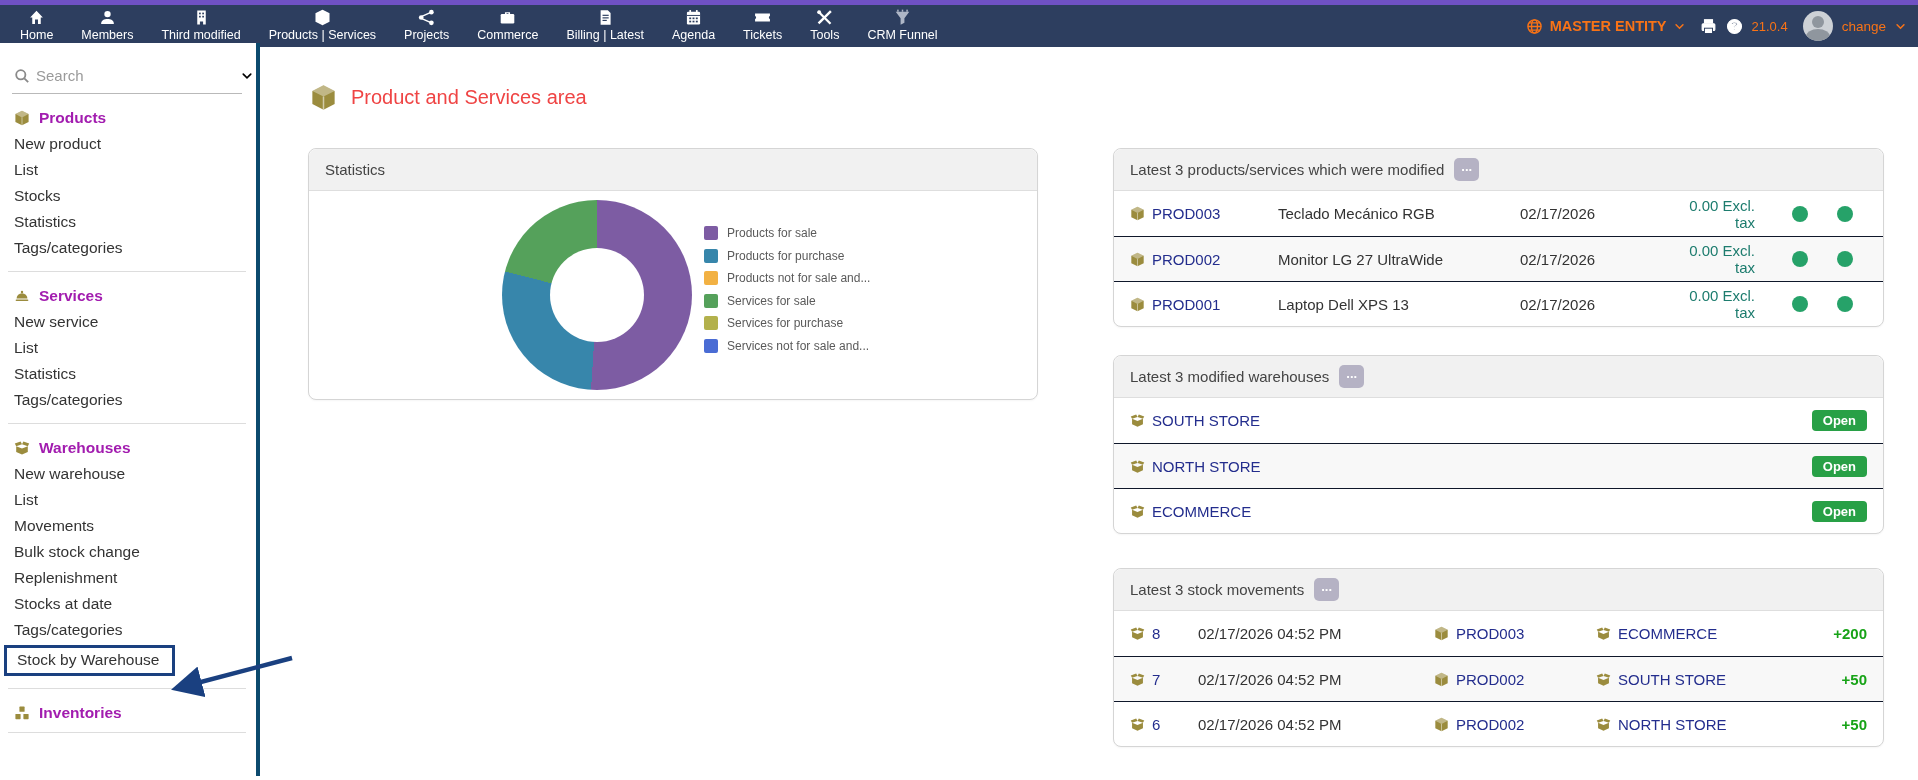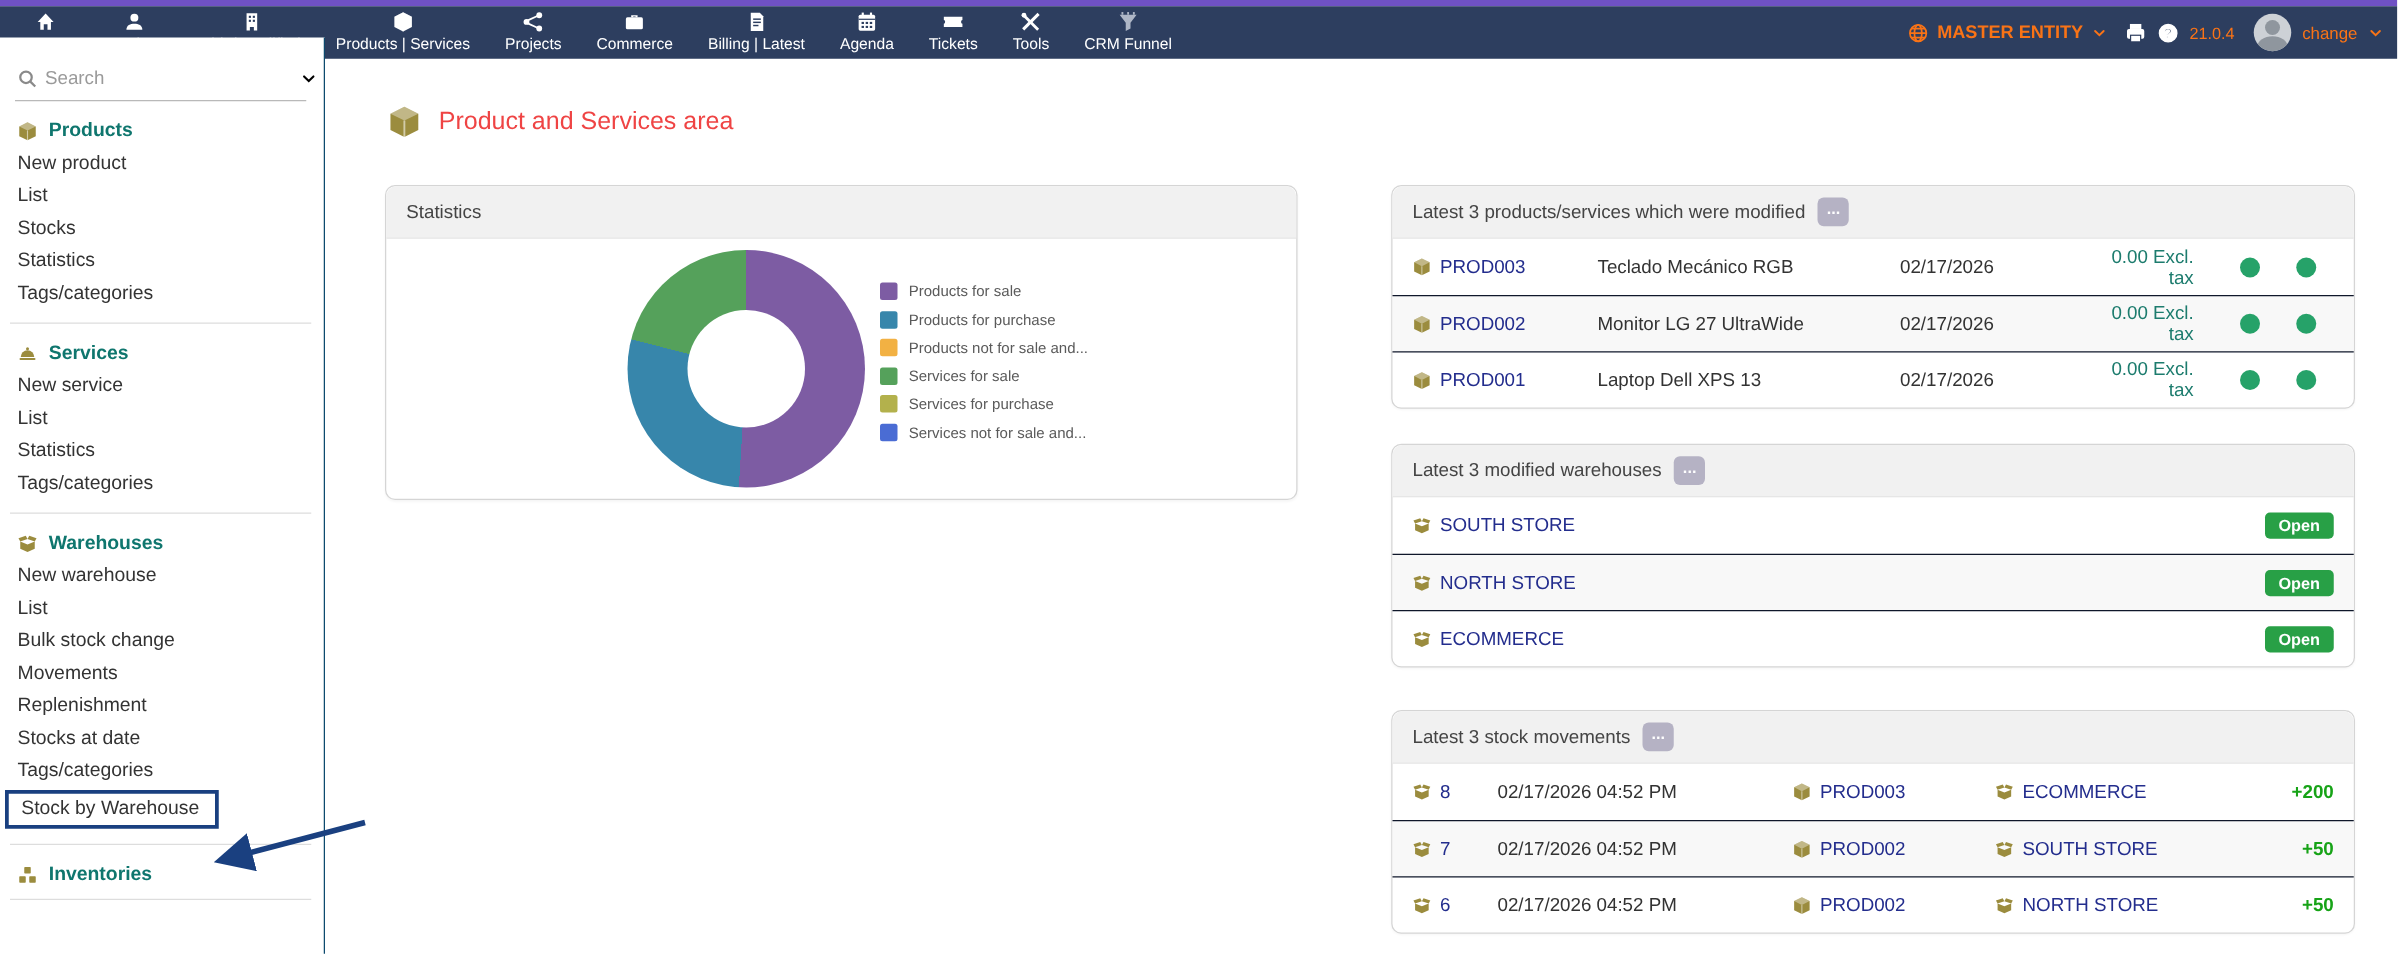--- a/index.html
+++ b/index.html
@@ -19,27 +19,27 @@
   .entity { display:flex; align-items:center; gap:7px; font-weight:bold; font-size:14.5px; cursor:pointer; }
   .tico { width:17px; height:17px; fill:#fff; stroke:#fff; }
   .chev { width:11px; height:11px; fill:none; stroke:#fff; stroke-width:2; }
   .version { font-size:13px; }
   .avatar { width:30px; height:30px; border-radius:50%; background:#cdd1d6; position:relative; overflow:hidden; margin-left:6px; }
   .avatar::before { content:""; position:absolute; left:9px; top:5px; width:12px; height:12px; border-radius:50%; background:#8f969e; }
   .avatar::after { content:""; position:absolute; left:3px; top:18px; width:24px; height:16px; border-radius:50%; background:#8f969e; }
   .username { font-size:13.5px; cursor:pointer; }
 
   
-  .sidebar { position:absolute; left:0; top:30px; width:260px; height:733px; background:#fff; border-right:1px solid #0c4a6e; }
+  .sidebar { position:absolute; left:0; top:43px; width:260px; height:733px; background:#fff; border-right:4px solid #0c4a6e; }
   .search-row { display:flex; align-items:center; margin:24px 14px 0 12px; border-bottom:1px solid #b9b9b9; padding:0 2px 9px 2px; }
   .search-row .sico { width:16px; height:16px; stroke:#8a8a8a; fill:none; stroke-width:1.8; flex:none; }
   .search-row input { border:none; outline:none; flex:1; font-size:15px; padding:0 6px; color:#444; font-family:inherit; background:transparent; }
   .search-row input::placeholder { color:#9a9a9a; }
   .search-caret { width:12px; height:12px; fill:none; stroke:#8a8a8a; stroke-width:2; flex:none; cursor:pointer; }
-  .side-section-header { display:flex; align-items:center; gap:9px; margin:15px 0 4px 14px; font-weight:bold; font-size:15.5px; color:#0f766e; }
+  .side-section-header { display:flex; align-items:center; gap:9px; margin:15px 0 4px 14px; font-weight:bold; font-size:15.5px; color:#a21caf; }
   .side-section-header:first-of-type { margin-top:26px; }
   .gico { width:16px; height:16px; fill:#9b8c3e; flex:none; }
   .side-items { list-style:none; margin:2px 0 0 0; }
   .side-item { font-size:15.5px; color:#333; line-height:26px; padding-left:14px; cursor:pointer; white-space:nowrap; }
   .side-sep { border:none; border-top:1px solid #ddd; margin:10px 10px 0 8px; }
   .side-item.highlight { display:inline-block; line-height:normal; border:3px solid #1a4080; padding:3px 13px 4px 10px; margin:2px 0 2px 4px; }
 
   
   .overlay { position:absolute; left:0; top:0; width:1918px; height:780px; pointer-events:none; z-index:60; }
 
@@ -336,22 +336,22 @@
 
     <div class="side-section-header">
       <svg class="gico">
           <use href="#sym-box"></use>
         </svg>
       <span>Warehouses</span>
     </div>
     <ul class="side-items">
       <li class="side-item">New warehouse</li>
       <li class="side-item">List</li>
+      <li class="side-item">Movements</li>
       <li class="side-item">Bulk stock change</li>
-      <li class="side-item">Movements</li>
       <li class="side-item">Replenishment</li>
       <li class="side-item">Stocks at date</li>
       <li class="side-item">Tags/categories</li>
       <li class="side-item highlight">Stock by Warehouse</li>
     </ul>
     <hr class="side-sep">
 
     <div class="side-section-header">
       <svg class="gico">
           <use href="#sym-blocks"></use>

